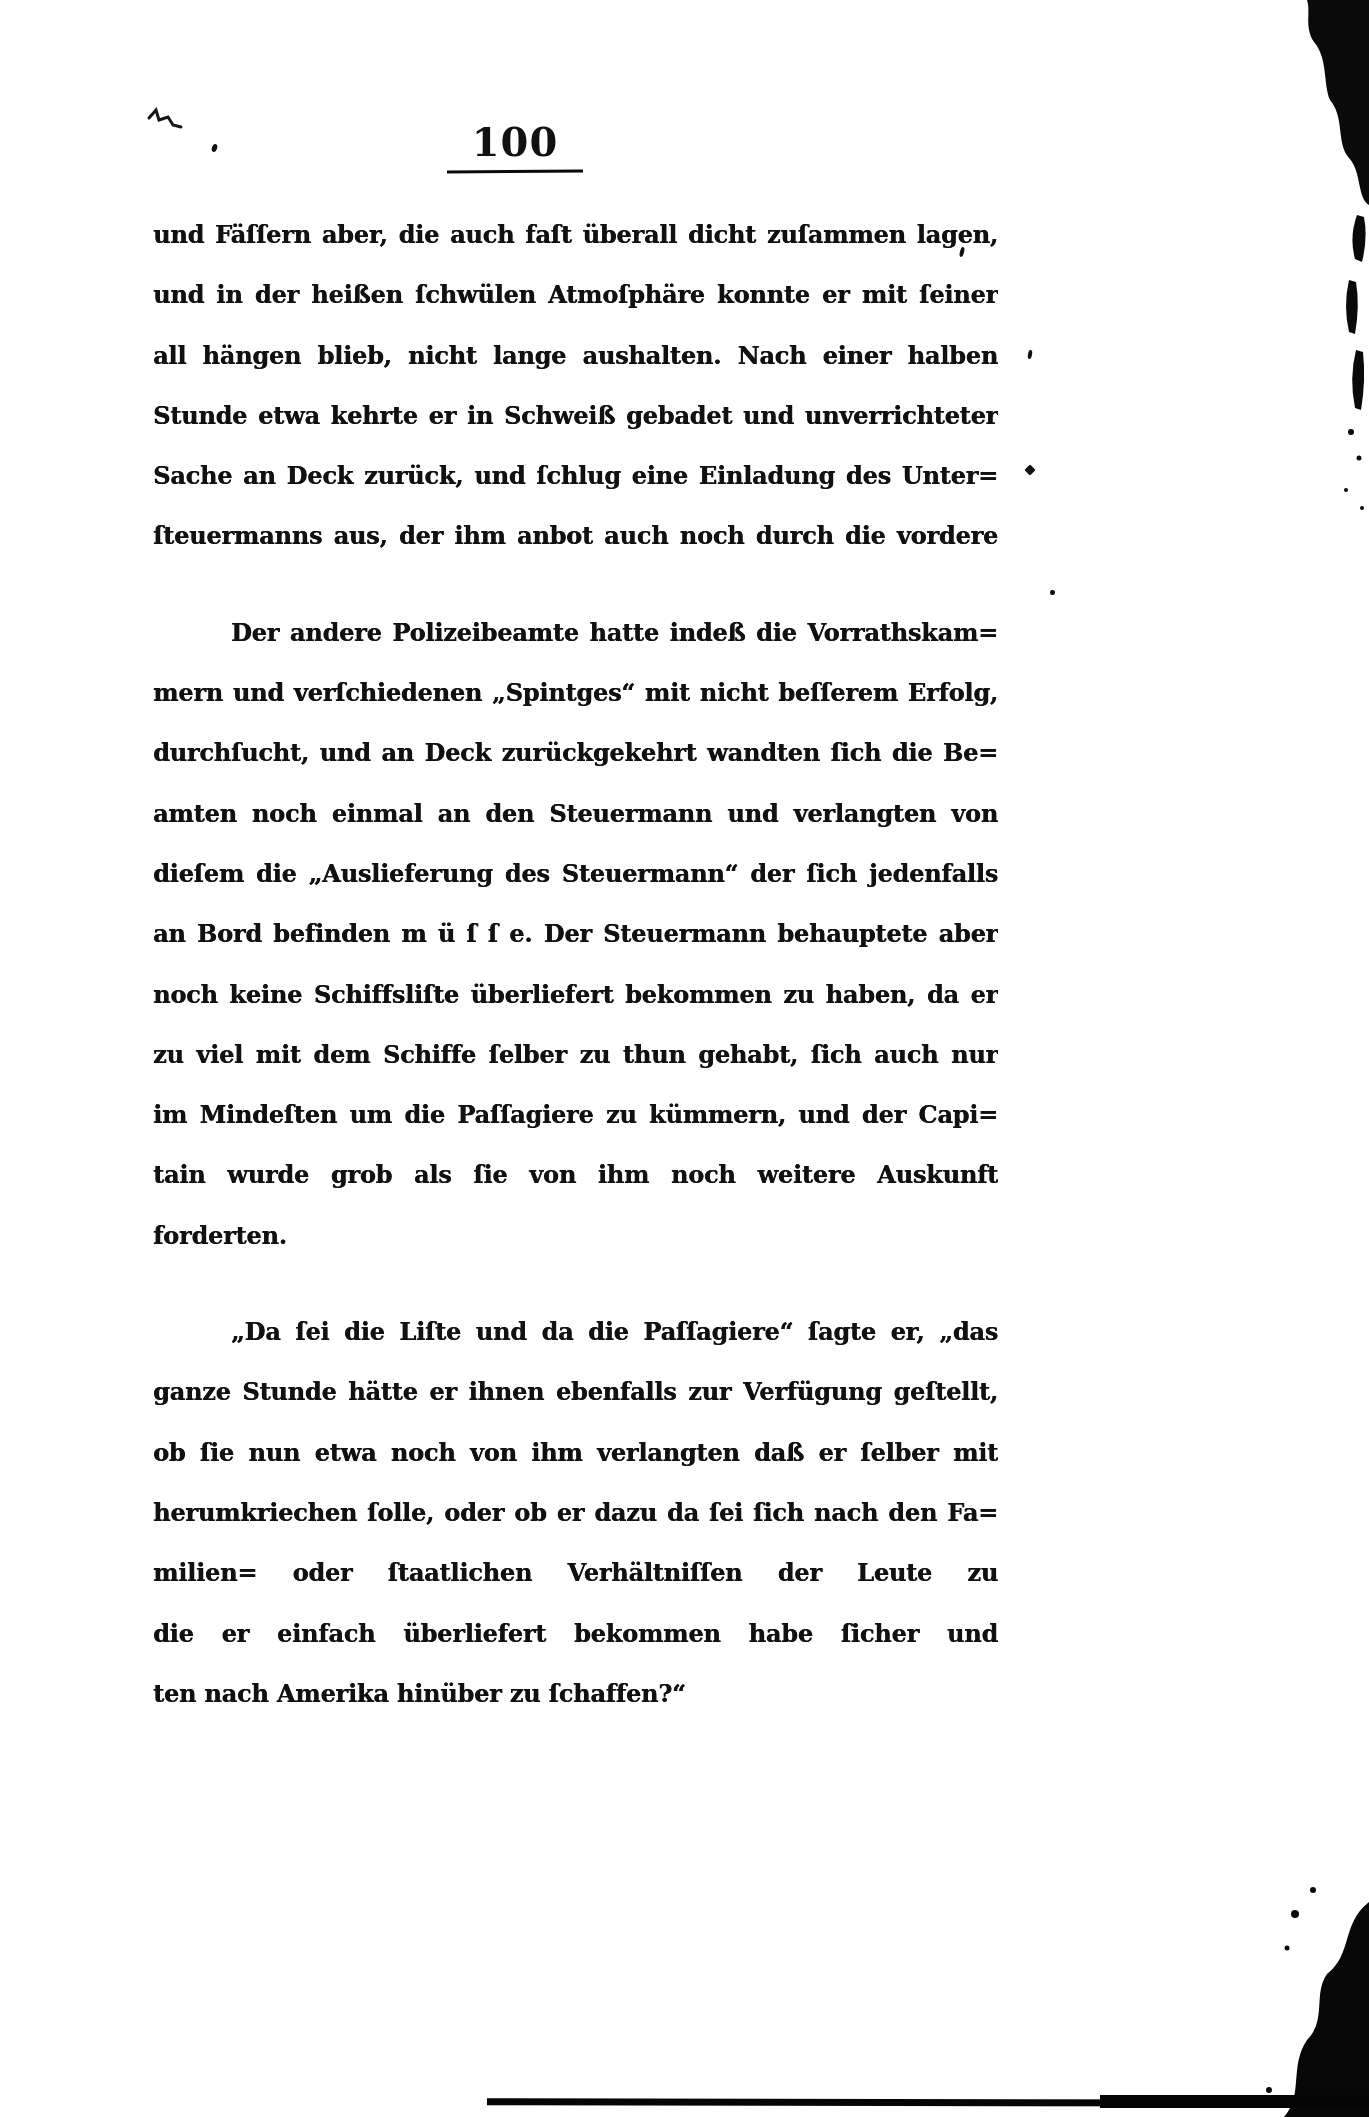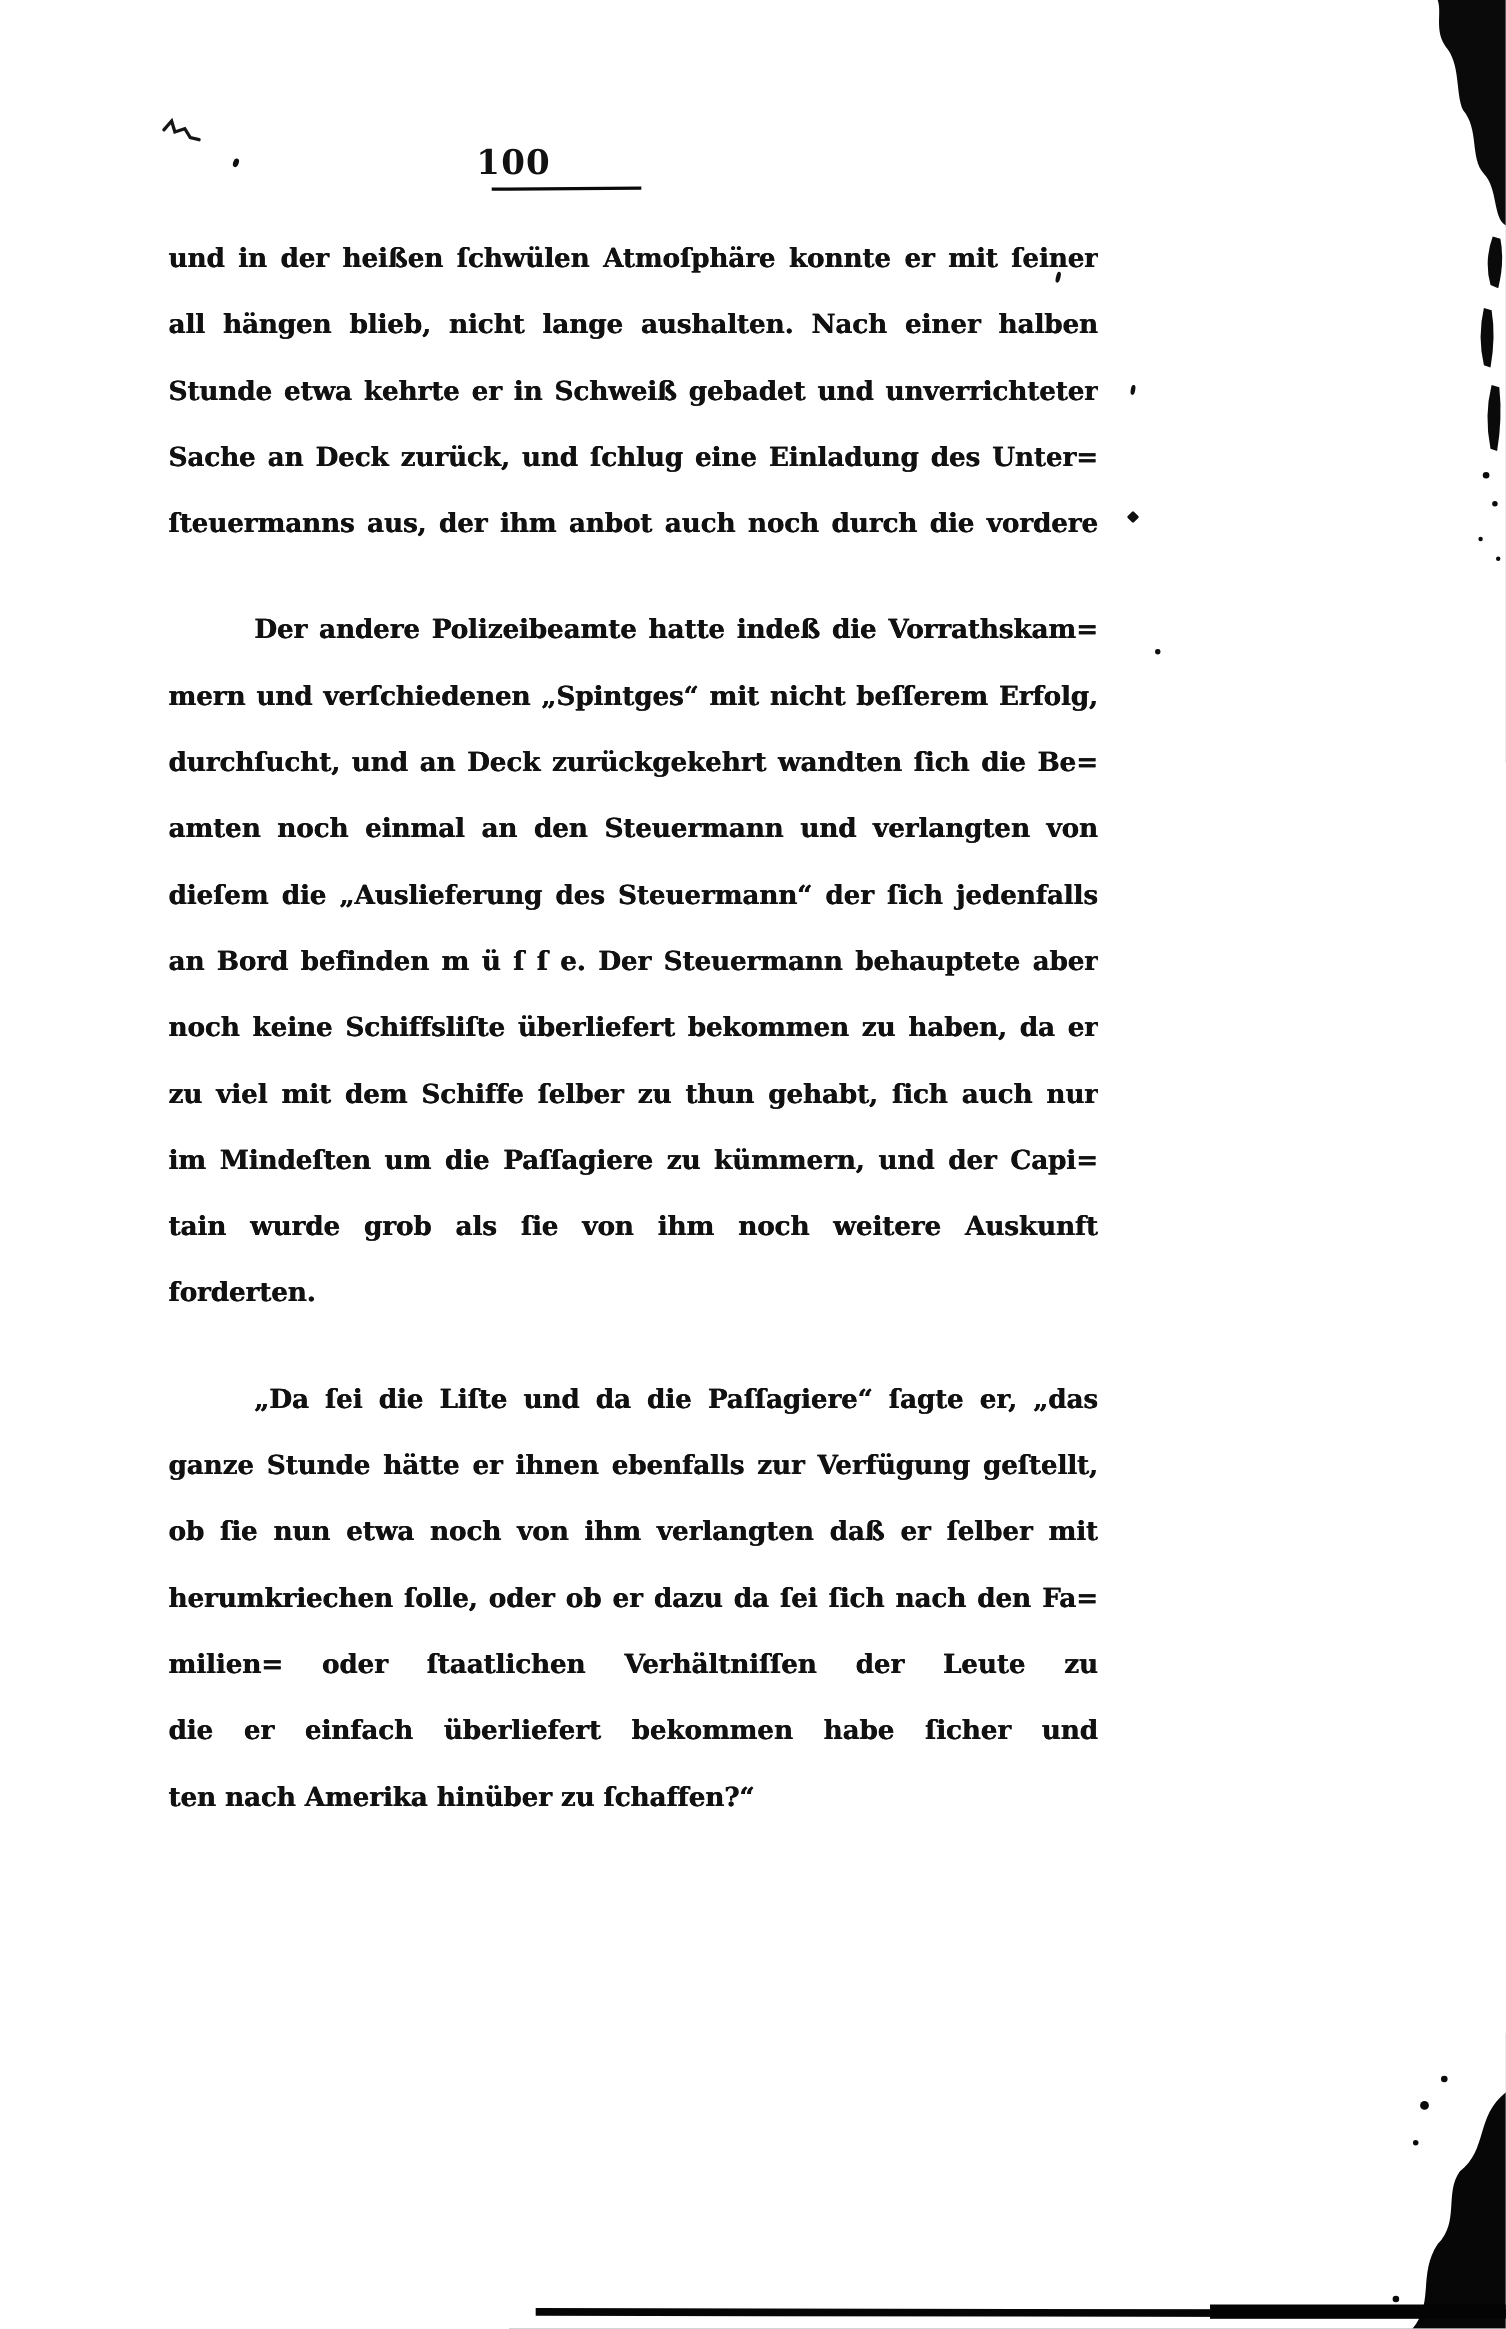--- a/index.html
+++ b/index.html
@@ -2,22 +2,22 @@
 <html><head>
 <meta charset="utf-8">
 <style>
   html,body { margin:0; padding:0; background:#9a9a9a; }
   .page {
     position:relative; width:1369px; height:2117px;
     background:#ffffff; overflow:hidden;
     font-family:"DejaVu Serif", serif; color:#111111;
   }
   .page-num {
-    position:absolute; left:433px; top:130px; width:164px;
-    text-align:left; font-size:31px; font-weight:600; letter-spacing:1px;
+    position:absolute; left:433px; top:118px; width:164px;
+    text-align:center; font-size:40px; font-weight:600; letter-spacing:1px;
   }
   .header-rule {
     position:absolute; left:447px; top:170px; width:136px; height:3px;
     background:#0a0a0a; transform:rotate(-0.4deg);
   }
   .text-block { position:absolute; left:153px; top:205px; width:845px; }
   .para { margin:0; }
   .para + .para { margin-top:36px; }
   .line {
     font-size:24px; font-weight:bold; line-height:60.3px; height:60.3px;
@@ -41,20 +41,21 @@
 </head>
 <body>
 
 <div class="page">
 
   <div class="page-num">100</div>
   <div class="header-rule"></div>
 
   <div class="text-block">
     <div class="para">
+      <div class="line">und Fäſſern aber, die auch faſt überall dicht zuſammen lagen,</div>
       <div class="line">und in der heißen ſchwülen Atmoſphäre konnte er mit ſeiner</div>
       <div class="line">all hängen blieb, nicht lange aushalten.  Nach einer halben</div>
       <div class="line">Stunde etwa kehrte er in Schweiß gebadet und unverrichteter</div>
       <div class="line">Sache an Deck zurück, und ſchlug eine Einladung des Unter=</div>
       <div class="line">ſteuermanns aus, der ihm anbot auch noch durch die vordere</div>
     </div>
     <div class="para">
       <div class="line indent">Der andere Polizeibeamte hatte indeß die Vorrathskam=</div>
       <div class="line">mern und verſchiedenen „Spintges“ mit nicht beſſerem Erfolg,</div>
       <div class="line">durchſucht, und an Deck zurückgekehrt wandten ſich die Be=</div>

